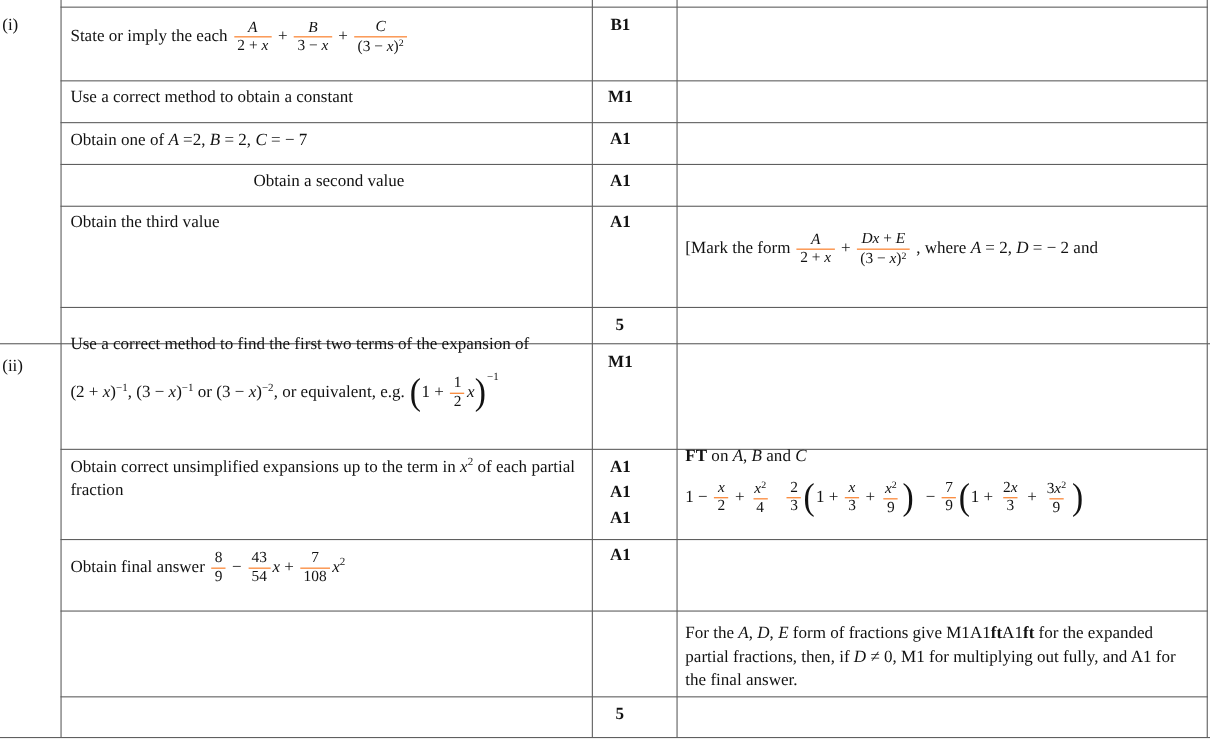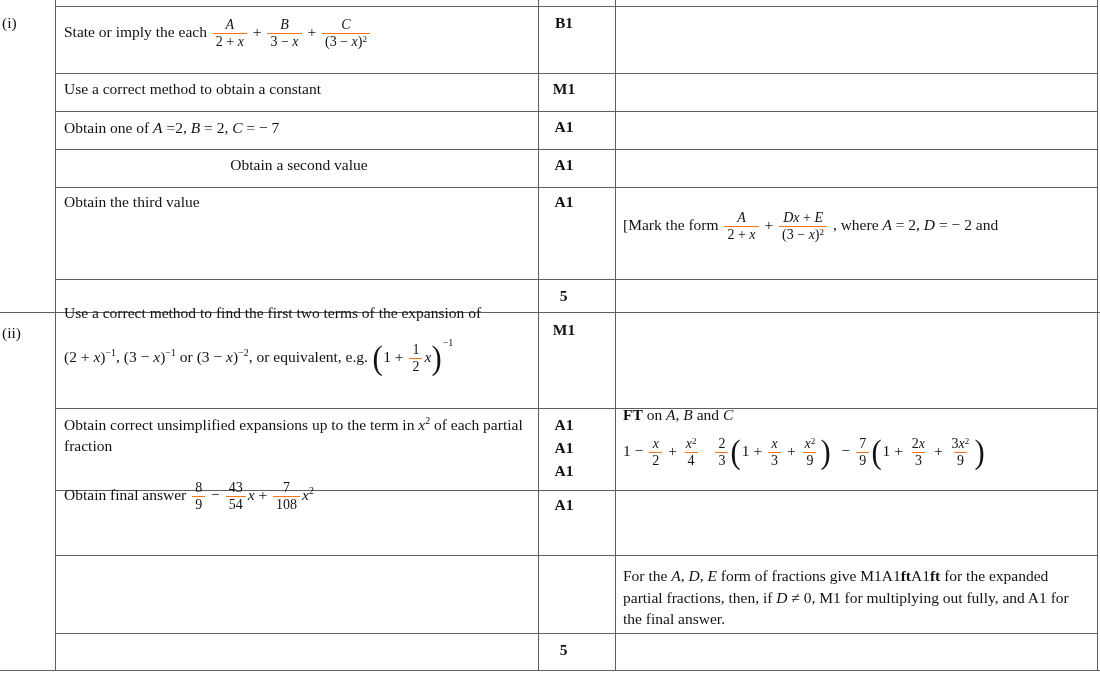--- a/index.html
+++ b/index.html
@@ -127,21 +127,21 @@
           <span class="den"><span class="mtxt">9</span></span>
         </span><span class="bigp">(</span><span class="mtxt">1 + </span><span class="frac">
           <span class="num"><span class="mtxt">2</span><span class="mvar">x</span></span>
           <span class="den"><span class="mtxt">3</span></span>
         </span><span class="mtxt"> + </span><span class="frac">
           <span class="num"><span class="mtxt">3</span><span class="mvar">x</span><span class="msup">2</span></span>
           <span class="den"><span class="mtxt">9</span></span>
         </span><span class="bigp">)</span></div>
   </div>
 
-  <div class="cell mathflow" style="left:64px;top:480px;width:470px;"><span class="mtxt">Obtain final answer </span><span class="frac">
+  <div class="cell mathflow" style="left:64px;top:500px;width:470px;"><span class="mtxt">Obtain final answer </span><span class="frac">
         <span class="num"><span class="mtxt">8</span></span>
         <span class="den"><span class="mtxt">9</span></span>
       </span><span class="mtxt"> − </span><span class="frac">
         <span class="num"><span class="mtxt">43</span></span>
         <span class="den"><span class="mtxt">54</span></span>
       </span><span class="mvar">x</span><span class="mtxt"> + </span><span class="frac">
         <span class="num"><span class="mtxt">7</span></span>
         <span class="den"><span class="mtxt">108</span></span>
       </span><span class="mvar">x</span><span class="msup">2</span></div>
   <div class="cell mark" style="left:539px;top:496px;width:63px;padding-right:13px;">A1</div>

